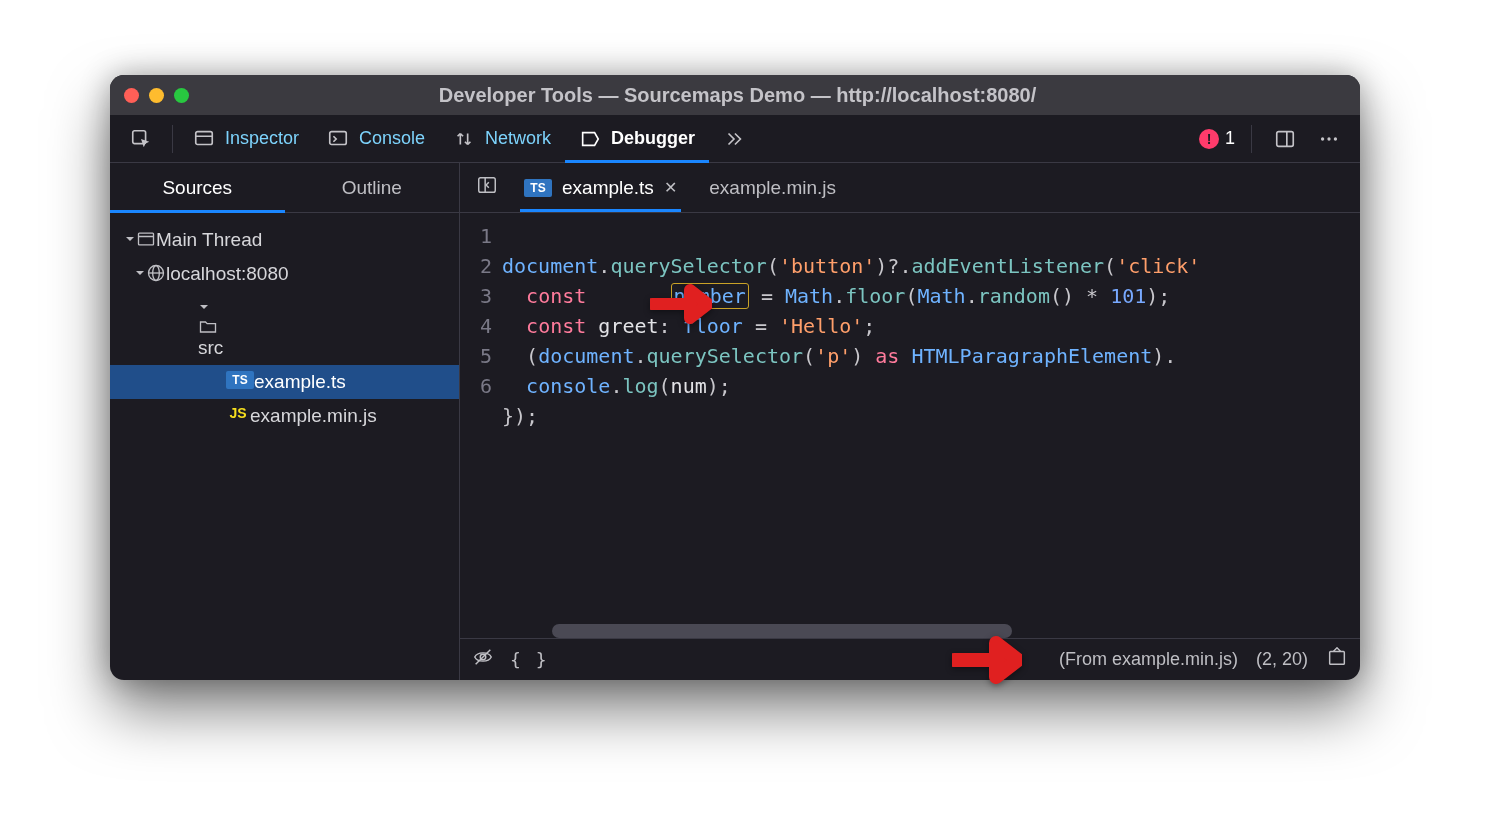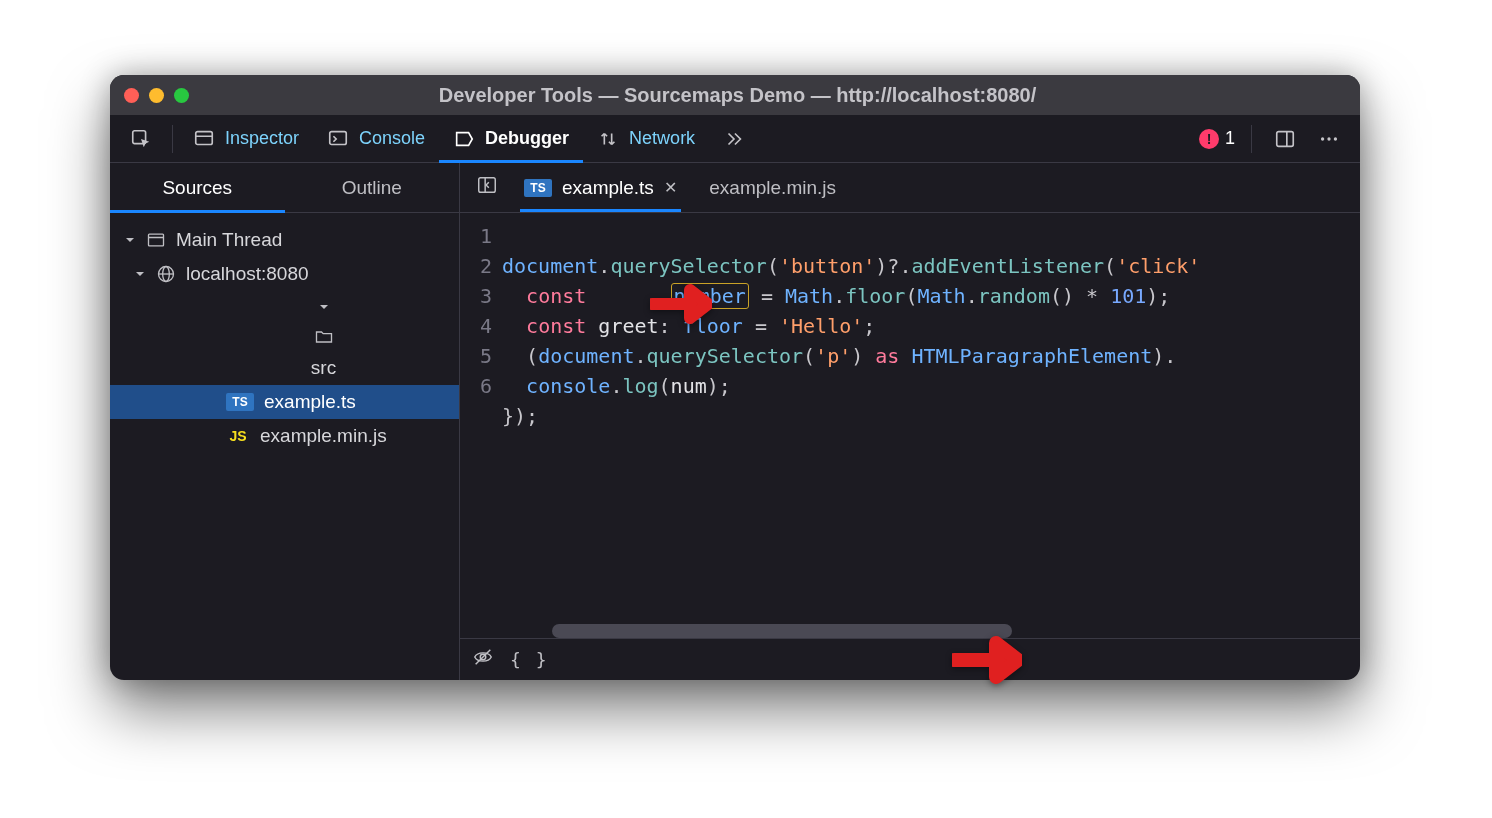--- a/index.html
+++ b/index.html
@@ -46,21 +46,21 @@
   .err-badge { display:flex; align-items:center; gap:6px; color:#fff; }
   .err-badge .dot { width:20px; height:20px; border-radius:50%; background:#ff3b6b; display:flex; align-items:center; justify-content:center; color:#1c1b22; font-weight:bold; font-size:14px;}
   
   .body { display:flex; height: calc(100% - 88px); }
   .sidebar { width: 350px; border-right:1px solid #3a3944; display:flex; flex-direction:column; }
   .side-tabs { display:flex; height:50px; border-bottom:1px solid #3a3944;}
   .side-tab { flex:1; display:flex; align-items:center; justify-content:center; color:#bfbfc4; cursor:pointer; position:relative; font-size:19px;}
   .side-tab.active { color:#fff; }
   .side-tab.active::after { content:""; position:absolute; left:0; right:0; bottom:-1px; height:3px; background:#1a86ff; }
   .tree { padding:10px 0; font-size:19px; color:#d7d7db; }
-  .tree-row { display:flex; align-items:center; gap:10px; padding:6px 10px; cursor:pointer;}
+  .tree-row { display:flex; align-items:flex-start; padding:6px 10px; cursor:pointer;}
   .tree-row svg { width:20px; height:20px; stroke:#bfbfc4; fill:none; stroke-width:1.6;}
   .tree-row .twisty { width:12px; stroke:none; }
   .tree-row.depth-0{padding-left:14px;}
   .tree-row.depth-1{padding-left:24px;}
   .tree-row.depth-2{padding-left:88px;flex-direction:column;}
   .tree-row.depth-3{padding-left:116px;}
   .tree-row.selected { background:#204e8a; color:#fff; }
   .ts-badge { background:#2f74c0; color:#fff; font-size:12px; font-weight:bold; padding:2px 3px; border-radius:2px; width:28px; text-align:center;}
   .js-badge { color:#f7df1e; font-size:14px; font-weight:bold; width:24px; text-align:center; }
 
@@ -119,32 +119,32 @@
         </svg>
       <span>Inspector</span>
     </div>
     <div class="tool-btn">
       <svg viewBox="0 0 24 24">
           <rect x="3" y="4" width="18" height="14" rx="2"></rect>
           <path d="M7 9 L10 12 L7 15"></path>
         </svg>
       <span>Console</span>
     </div>
-    <div class="tool-btn active">
-      <svg viewBox="0 0 24 24">
-          <path d="M4 5 H17 L21 12 L17 19 H4 Z" stroke="#fff"></path>
-        </svg>
-      <span style="color:#fff;font-weight:600;">Debugger</span>
-    </div>
     <div class="tool-btn">
       <svg viewBox="0 0 24 24">
           <path d="M8 18 V6 M8 6 L5 9 M8 6 L11 9"></path>
           <path d="M16 6 V18 M16 18 L13 15 M16 18 L19 15"></path>
         </svg>
       <span>Network</span>
+    </div>
+    <div class="tool-btn active">
+      <svg viewBox="0 0 24 24">
+          <path d="M4 5 H17 L21 12 L17 19 H4 Z" stroke="#fff"></path>
+        </svg>
+      <span style="color:#fff;font-weight:600;">Debugger</span>
     </div>
     <div class="tool-btn">
       <svg viewBox="0 0 24 24">
           <path d="M6 6 L12 12 L6 18"></path>
           <path d="M13 6 L19 12 L13 18"></path>
         </svg>
     </div>
     <div class="tool-right">
       <div class="err-badge">
         <div class="dot">!</div>
@@ -253,20 +253,30 @@
 
       <div class="statusbar">
         <div class="status-ico">
           <svg viewBox="0 0 24 24">
               <path d="M3 12 C6 6 18 6 21 12 C18 18 6 18 3 12 Z"></path>
               <circle cx="12" cy="12" r="3"></circle>
               <line x1="4" y1="20" x2="20" y2="4"></line>
             </svg>
         </div>
         <div class="braces">{ }</div>
+        <div class="right">
+          <span>(From example.min.js)</span>
+          <span>(2, 20)</span>
+          <div class="status-ico">
+            <svg viewBox="0 0 24 24">
+                <rect x="4" y="6" width="16" height="14" rx="1"></rect>
+                <path d="M8 6 L12 2 L16 6"></path>
+              </svg>
+          </div>
+        </div>
       </div>
     </div>
   </div>
 </div>
 
 <div class="arrow" style="left:650px; top:282px;">
   <svg width="62" height="44" viewBox="0 0 62 44">
       <path d="M2 22 H40 M40 8 L58 22 L40 36 Z" fill="#e02020" stroke="#e02020" stroke-width="12" stroke-linecap="round" stroke-linejoin="round"></path>
     </svg>
 </div>

